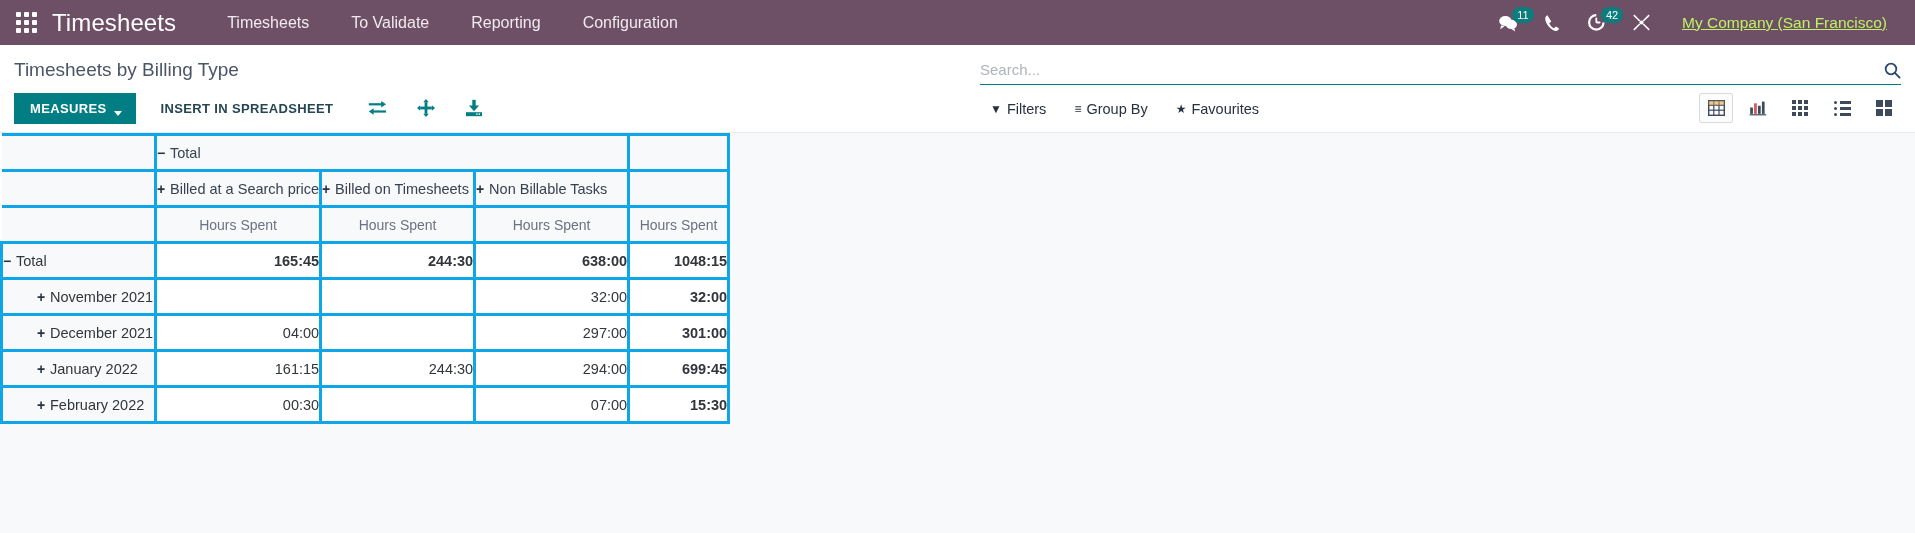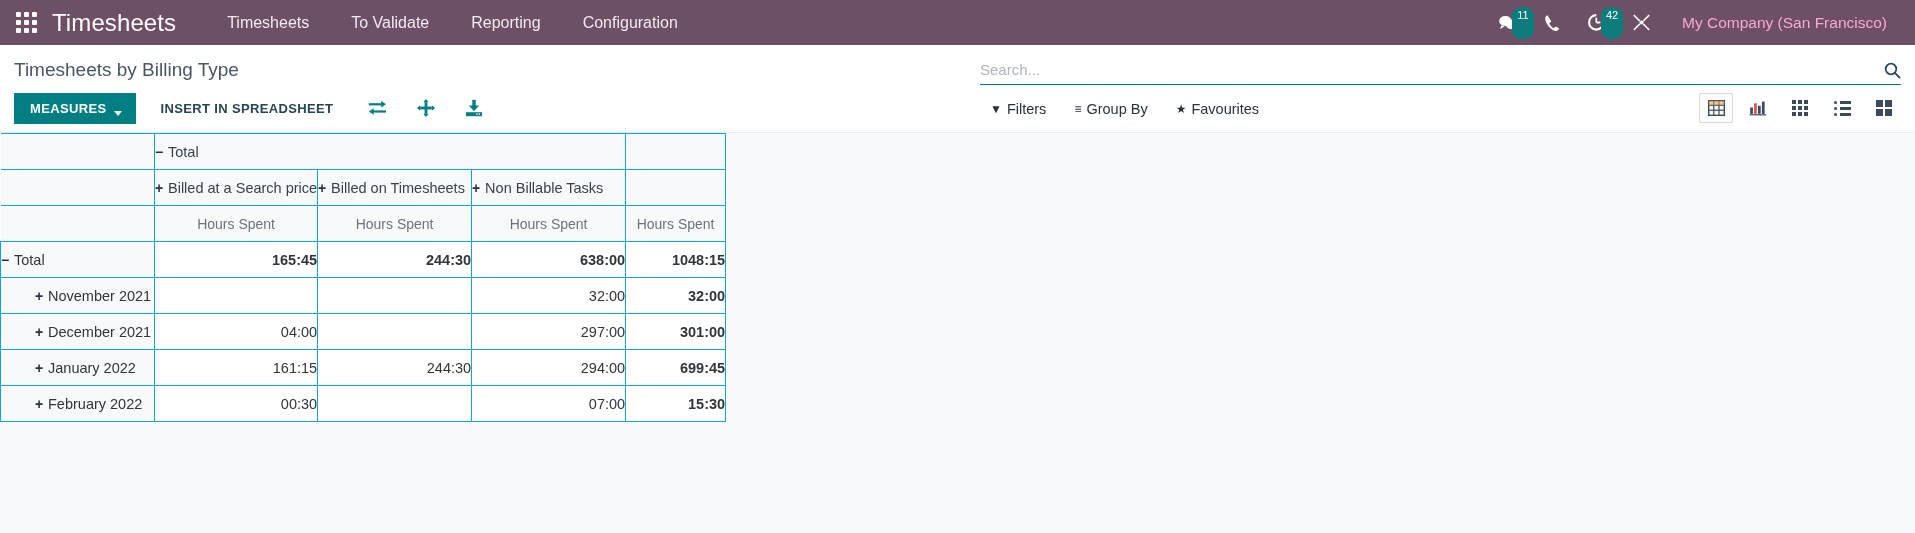--- a/index.html
+++ b/index.html
@@ -80,34 +80,35 @@
   }
   .systray-item svg { display: block; fill: #ffffff; }
   .badge {
     position: absolute;
     top: 7px;
     left: 27px;
     background: #0d7c7c;
     color: #fff;
     font-size: 11px;
     line-height: 16px;
-    height: 32px;
+    height: 16px;
     min-width: 22px;
     padding: 0 5px;
     border-radius: 9px;
     text-align: center;
     font-weight: 400;
   }
 
   .company-name {
     font-size: 15.5px;
-    color: #f9a8d4;
+    color: #bef264;
     padding: 0 14px 0 18px;
     cursor: pointer;
     white-space: nowrap;
+    text-decoration: underline;
   }
 
   .user-menu {
     display: flex;
     align-items: center;
     gap: 11px;
     padding-left: 8px;
     cursor: pointer;
   }
   .avatar {
@@ -321,21 +322,21 @@
     padding: 0;
   }
   table.pivot {
     border-collapse: collapse;
     table-layout: fixed;
     font-size: 14.5px;
     color: #32363b;
     background: #ffffff;
   }
   table.pivot th, table.pivot td {
-    border: 1px solid #0ea5e9;
+    border: 3px solid #0ea5e9;
     padding: 0;
     font-weight: 400;
     height: 36px;
     vertical-align: middle;
     overflow: hidden;
     white-space: nowrap;
   }
 
   .col-head-blank { background: #f8f9fa; border-left: none !important; }
   th.hcell {

